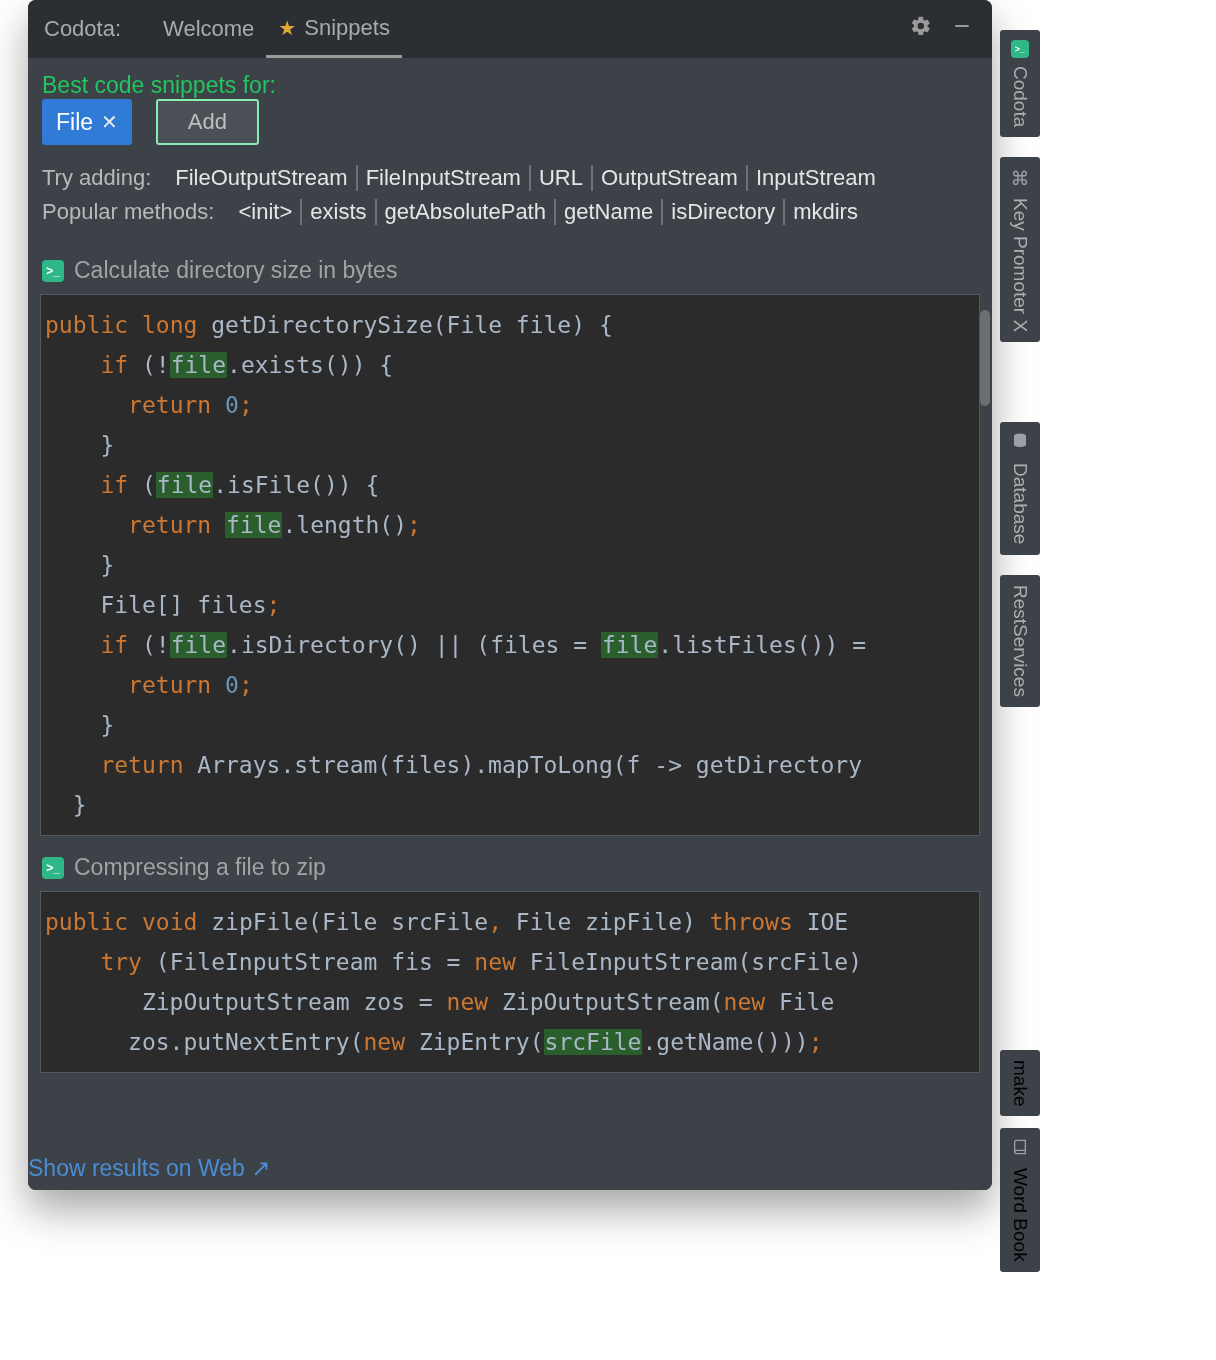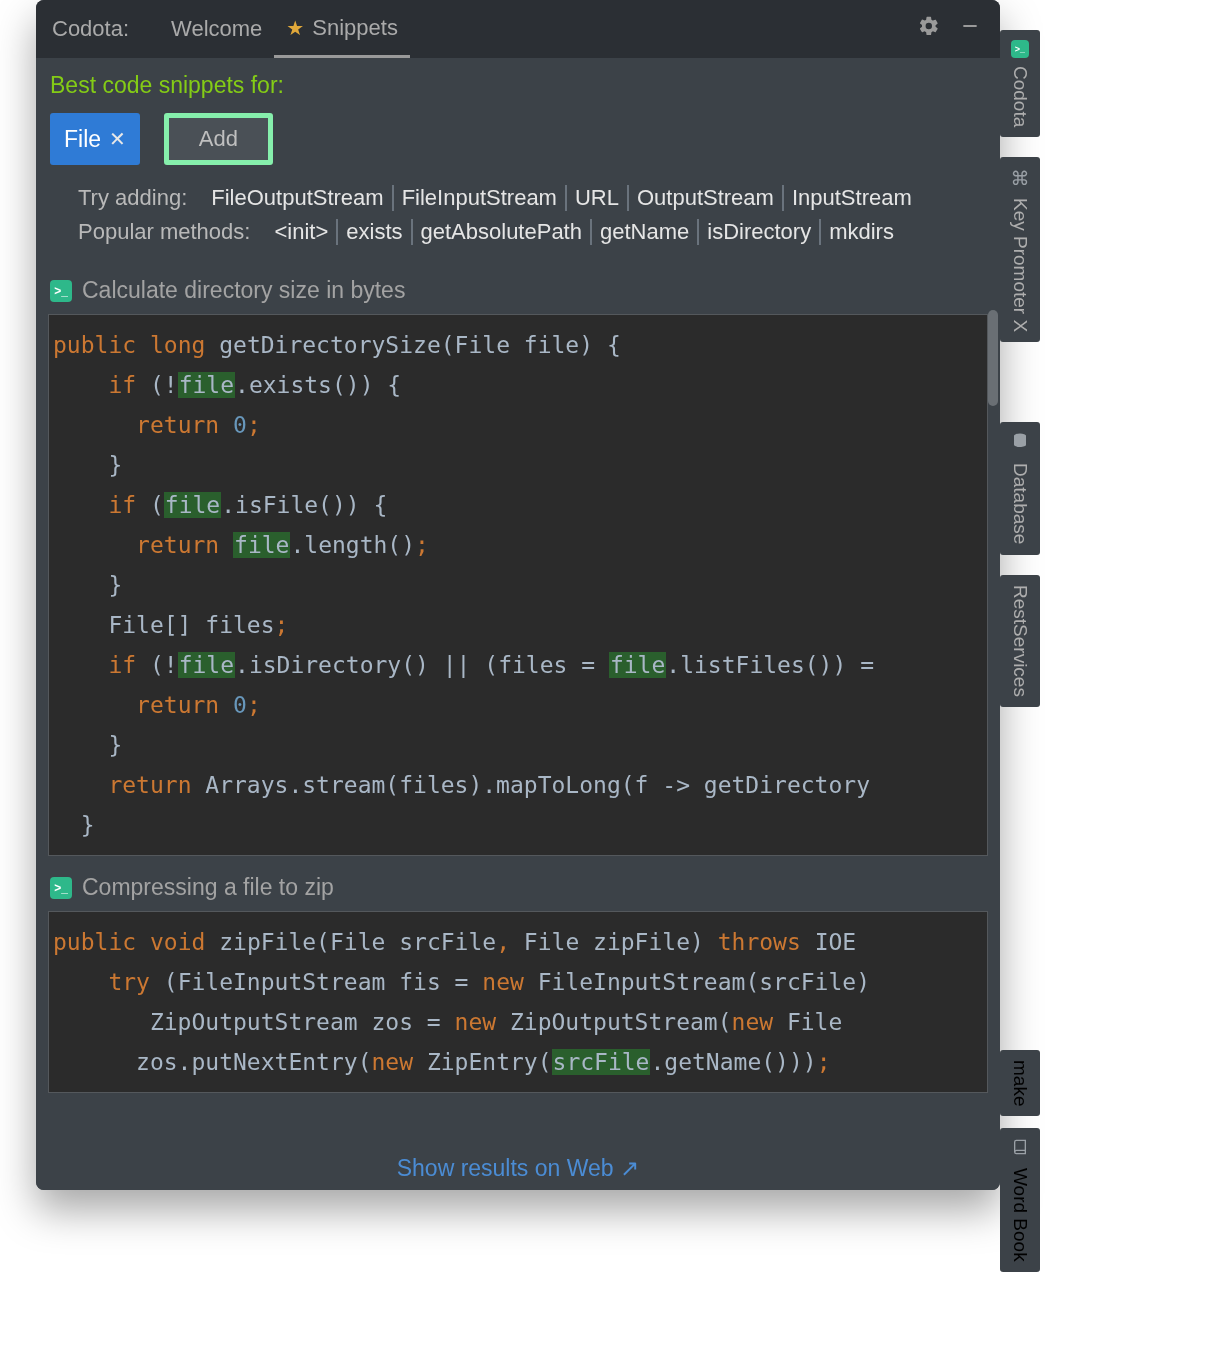--- a/index.html
+++ b/index.html
@@ -1,19 +1,19 @@
 <!DOCTYPE html>
 <html><head>
 <meta charset="utf-8">
 <style>
   * { box-sizing: border-box; margin: 0; padding: 0; }
   html, body { width: 1216px; height: 1360px; background: #fff; font-family: -apple-system, "Segoe UI", sans-serif; }
   .frame {
     position: absolute;
-    left: 36px; top: 0;
+    left: 28px; top: 0;
     width: 964px; height: 1190px;
     background: #3C4248;
     border-radius: 8px;
     box-shadow: 0 20px 40px rgba(0,0,0,0.35);
     color: #BBBBBB;
     overflow: hidden;
   }
   
   .topbar {
     display: flex; align-items: center;
@@ -26,40 +26,40 @@
   .topbar .tab { color: #AAAAAA; padding: 14px 12px; cursor: pointer; display: flex; align-items: center; gap: 8px; }
   .topbar .tab.active { border-bottom: 3px solid #9a9a9a; }
   .topbar .spacer { flex: 1; }
   .gear, .minim { color: #9a9a9a; padding: 0 10px; cursor: pointer; font-size: 22px; }
   .star { color: #e0a83a; font-size: 20px; }
   
   .header {
     padding: 14px 14px 6px 14px;
     font-size: 23px;
   }
-  .header .label-row { color: #84cc16; margin-bottom: 14px; }
+  .header .label-row { color: #22c55e; }
   .chips { display: flex; gap: 24px; margin-bottom: 20px; }
   .chip {
     display: inline-flex; align-items: center; gap: 8px;
     background: #2f7bd6; color: #fff;
     padding: 8px 14px; border-radius: 3px;
     font-size: 23px; cursor: pointer;
   }
   .chip .x { color: #e8e8e8; font-size: 20px; }
   .add-btn {
     background: #4a5056; color: #bfbfbf;
-    border: 5px solid #86efac;
+    border: 2px solid #86efac;
     padding: 8px 30px; border-radius: 3px;
     font-size: 22px; cursor: pointer;
   }
   .linkrow {
     font-size: 22px; color: #B9B9B9;
     margin-bottom: 8px;
     white-space: nowrap; overflow: hidden;
-    display: flex; gap: 8px; align-items: baseline; flex-wrap: nowrap; margin-left: 28px;
+    display: flex; gap: 8px; align-items: baseline; flex-wrap: nowrap;
   }
   .linkrow .lead { margin-right: 6px; }
   .linkrow a { color: #e5e5e5; cursor: pointer; position: relative; padding-left: 10px; }
   .linkrow a::before {
     content: ""; position: absolute; left: 0; top: 0; bottom: 0;
     width: 2px; background: #6a737d;
   }
   .linkrow a:first-of-type::before { display: none; }
   
   .content { padding: 0 12px; }
@@ -84,21 +84,21 @@
     white-space: pre;
     overflow: hidden;
   }
   .kw { color: #CC7832; }
   .num { color: #6897BB; }
   .hl { background: #2a5f2d; color: #A9B7C6; padding: 0 1px; }
   .punc { color: #CC7832; }
   
   .footer-link {
     position: absolute; left: 0; right: 0; bottom: 0;
-    text-align: center; font-size: 23px; padding: 8px 0;
+    text-align: left; font-size: 23px; padding: 8px 0;
     background: #3C4248;
   }
   .footer-link a { color: #4b8cd4; cursor: pointer; }
   
   .right-rail {
     position: absolute;
     left: 1000px; top: 30px;
     width: 40px;
     display: flex; flex-direction: column; gap: 20px;
     color: #aeaeae;

